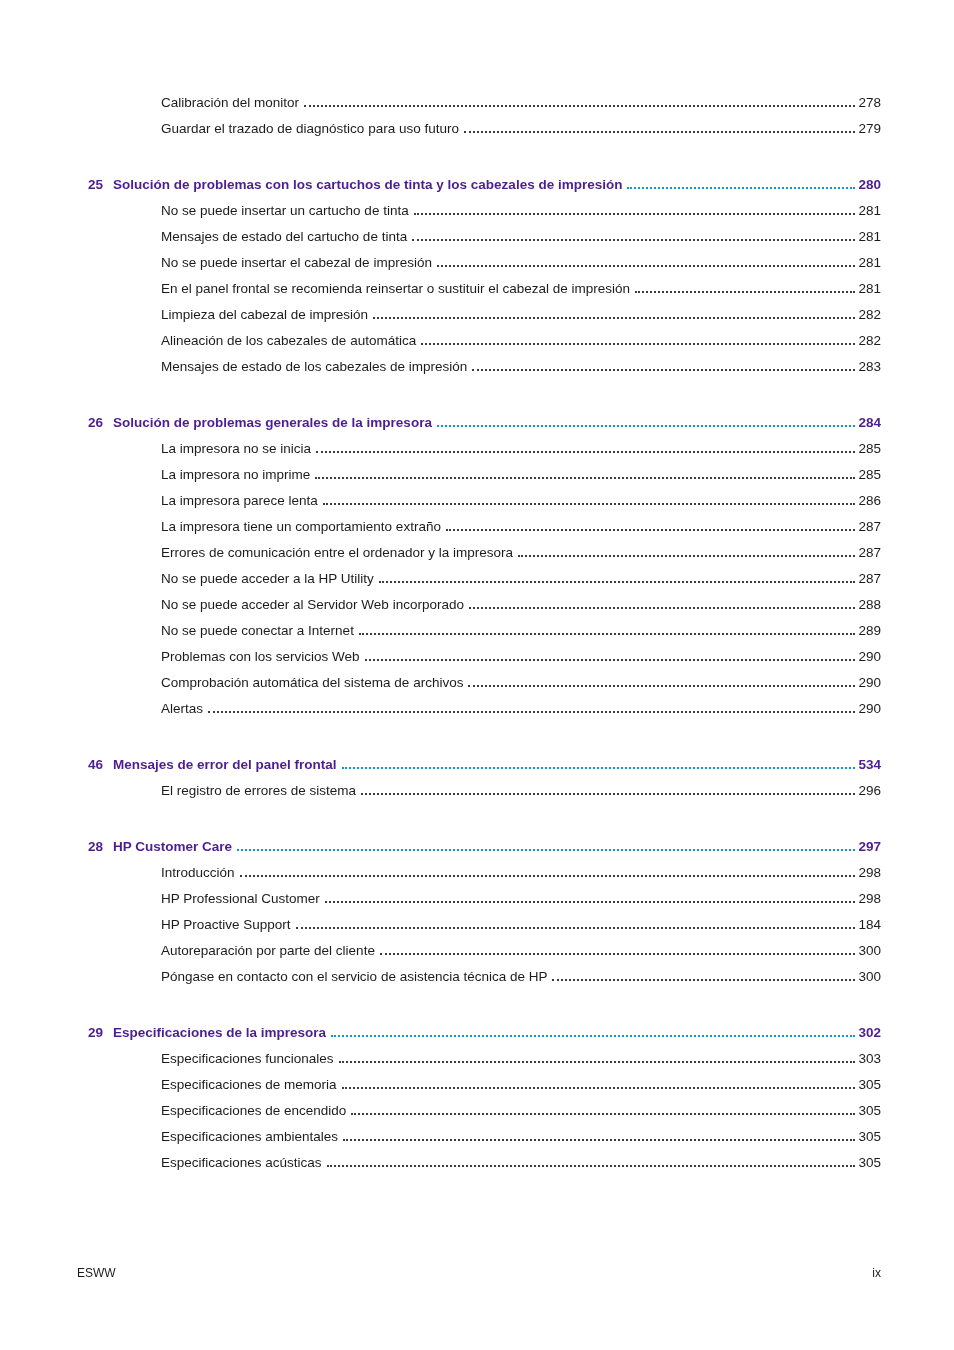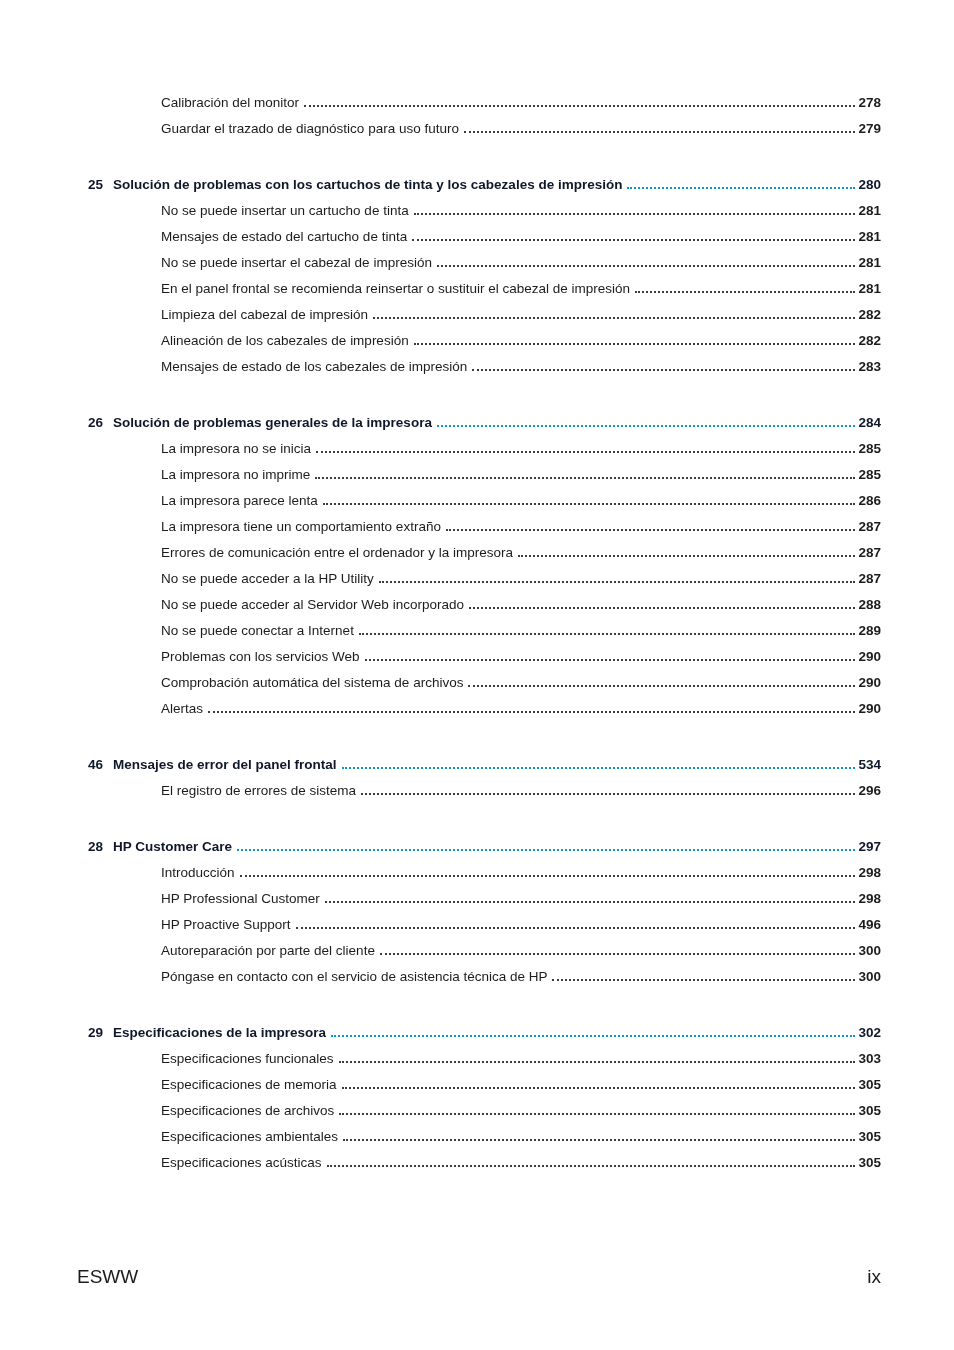--- a/index.html
+++ b/index.html
@@ -33,46 +33,45 @@
   .toc-row .dots {
     flex: 1 1 auto;
     min-width: 12px;
     align-self: flex-end;
     margin: 0 3px 9px 5px;
     border-bottom: 2px dotted #3c3c3c;
   }
   .toc-row .pagenum {
     flex: 0 0 auto;
     text-align: right;
-    font-weight: bold;
   }
   .entry-row {
     margin-left: 73px;
   }
   .chapter-block {
     margin-top: 30px;
   }
   .chapter-heading {
     font-weight: bold;
-    color: #0f172a;
+    color: #4c1d95;
   }
   .chapter-heading .chapter-number {
     margin-right: 10px;
   }
   .chapter-heading .dots {
     border-bottom-color: #0b96d6;
   }
   .footer {
     position: absolute;
     left: 77px;
     right: 73px;
     top: 1266px;
     display: flex;
     justify-content: space-between;
-    font-size: 19px;
+    font-size: 12px;
     color: #1c1c1c;
   }
 </style>
 </head>
 <body>
 
 <div class="page">
 
   <div class="toc">
   <div class="toc-row entry-row">
@@ -119,21 +118,21 @@
     <span class="pagenum">281</span>
   </div>
 
   <div class="toc-row entry-row">
     <span class="entry-label">Limpieza del cabezal de impresión</span>
     <span class="dots"></span>
     <span class="pagenum">282</span>
   </div>
 
   <div class="toc-row entry-row">
-    <span class="entry-label">Alineación de los cabezales de impresión</span>
+    <span class="entry-label">Alineación de los cabezales de automática</span>
     <span class="dots"></span>
     <span class="pagenum">282</span>
   </div>
 
   <div class="toc-row entry-row">
     <span class="entry-label">Mensajes de estado de los cabezales de impresión</span>
     <span class="dots"></span>
     <span class="pagenum">283</span>
   </div>
 </div>
@@ -244,21 +243,21 @@
 
   <div class="toc-row entry-row">
     <span class="entry-label">HP Professional Customer</span>
     <span class="dots"></span>
     <span class="pagenum">298</span>
   </div>
 
   <div class="toc-row entry-row">
     <span class="entry-label">HP Proactive Support</span>
     <span class="dots"></span>
-    <span class="pagenum">496</span>
+    <span class="pagenum">184</span>
   </div>
 
   <div class="toc-row entry-row">
     <span class="entry-label">Autoreparación por parte del cliente</span>
     <span class="dots"></span>
     <span class="pagenum">300</span>
   </div>
 
   <div class="toc-row entry-row">
     <span class="entry-label">Póngase en contacto con el servicio de asistencia técnica de HP</span>
@@ -282,21 +281,21 @@
   </div>
 
 
   <div class="toc-row entry-row">
     <span class="entry-label">Especificaciones de memoria</span>
     <span class="dots"></span>
     <span class="pagenum">305</span>
   </div>
 
   <div class="toc-row entry-row">
-    <span class="entry-label">Especificaciones de archivos</span>
+    <span class="entry-label">Especificaciones de encendido</span>
     <span class="dots"></span>
     <span class="pagenum">305</span>
   </div>
 
   <div class="toc-row entry-row">
     <span class="entry-label">Especificaciones ambientales</span>
     <span class="dots"></span>
     <span class="pagenum">305</span>
   </div>
 

